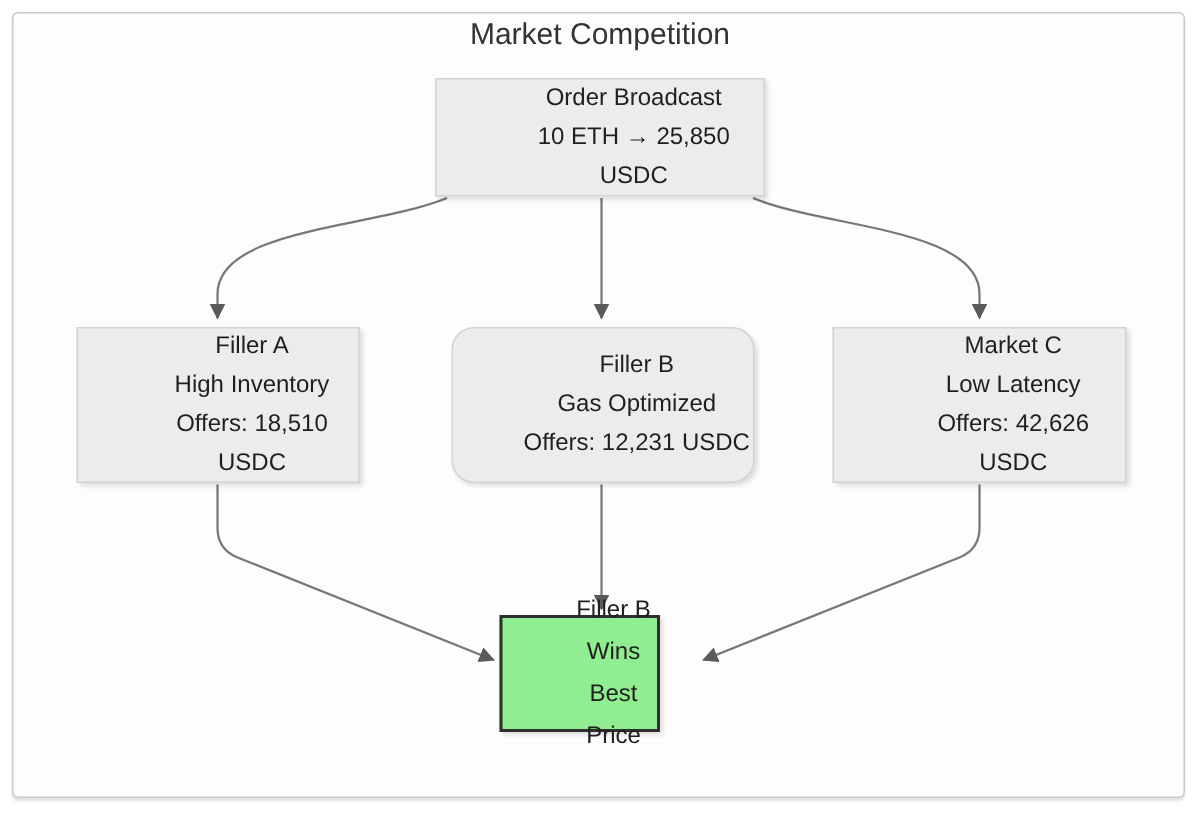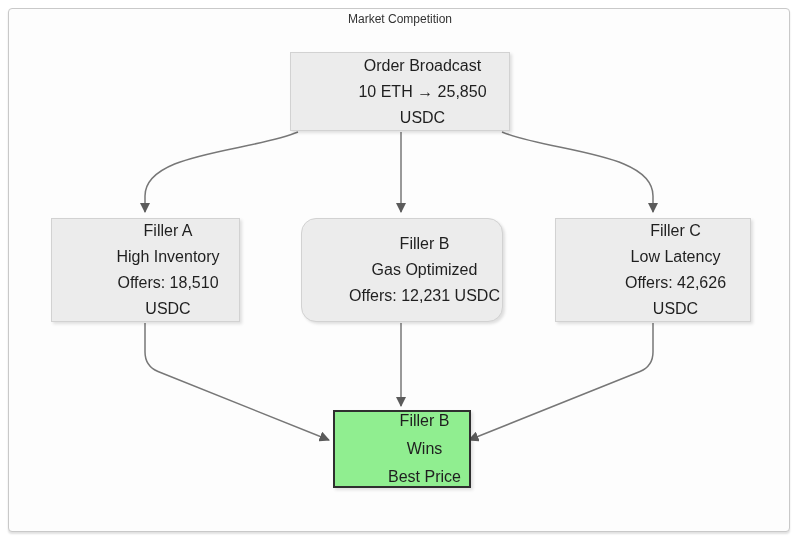--- a/index.html
+++ b/index.html
@@ -27,21 +27,21 @@
     border-radius: 4px;
     box-shadow: 0 2px 2px rgba(0,0,0,0.12);
     box-sizing: border-box;
   }
   .diagram-title {
     position: absolute;
     left: 0;
     top: 12px;
     width: 800px;
     text-align: center;
-    font-size: 12px;
+    font-size: 20px;
     color: #333333;
   }
   svg.edges {
     position: absolute;
     left: 0;
     top: 0;
     width: 800px;
     height: 543px;
     pointer-events: none;
   }
@@ -59,24 +59,25 @@
     font-size: 16px;
     line-height: 26px;
     color: #1f1f1f;
     padding-left: 45px;
   }
   .node-order  { left: 290px; top: 52px;  width: 220px; height: 79px; }
   .node-fa     { left: 51px;  top: 218px; width: 189px; height: 104px; align-items: center; }
   .node-fb     { left: 301px; top: 218px; width: 202px; height: 104px; border-radius: 15px; }
   .node-fc     { left: 555px; top: 218px; width: 196px; height: 104px; }
   .node-winner {
-    left: 333px; top: 410px; width: 138px; height: 78px;
+    left: 333px; top: 410px; width: 107px; height: 78px;
     background: var(--winner-fill, #90ee90);
     border: 2px solid #2f2f2f;
     line-height: 28px;
+    align-items: flex-end;
   }
   .node span { display: block; }
 </style>
 </head>
 <body>
 
 <div class="stage">
 
   <div class="frame"></div>
 
@@ -109,21 +110,21 @@
     <span>Offers: 18,510 USDC</span>
   </div>
 
   <div class="node node-fb">
     <span>Filler B</span>
     <span>Gas Optimized</span>
     <span>Offers: 12,231 USDC</span>
   </div>
 
   <div class="node node-fc">
-    <span>Filler C</span>
+    <span>Market C</span>
     <span>Low Latency</span>
     <span>Offers: 42,626 USDC</span>
   </div>
 
   <div class="node node-winner">
     <span>Filler B Wins</span>
     <span>Best Price</span>
   </div>
 
 </div>

